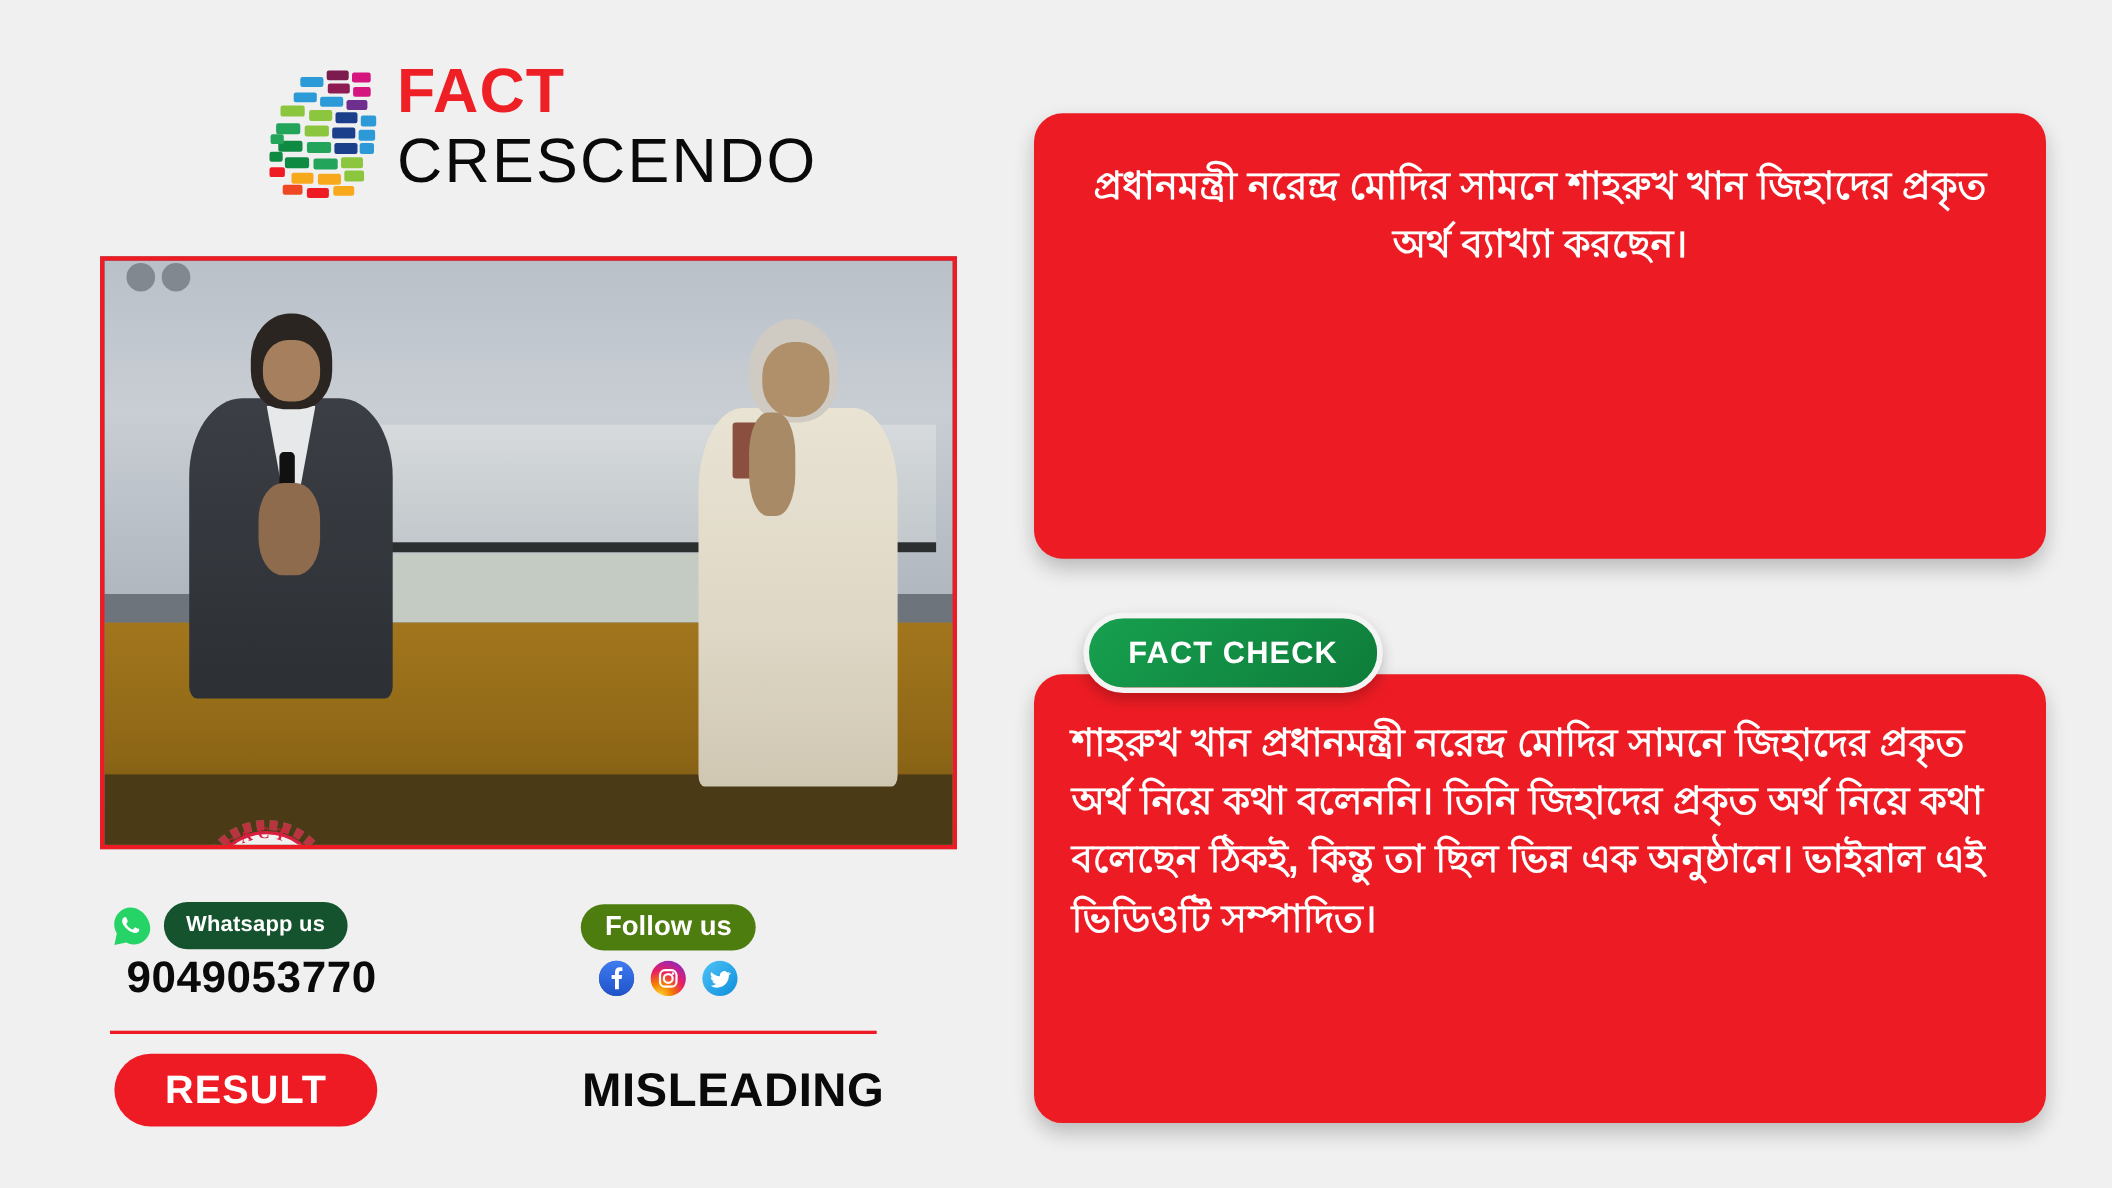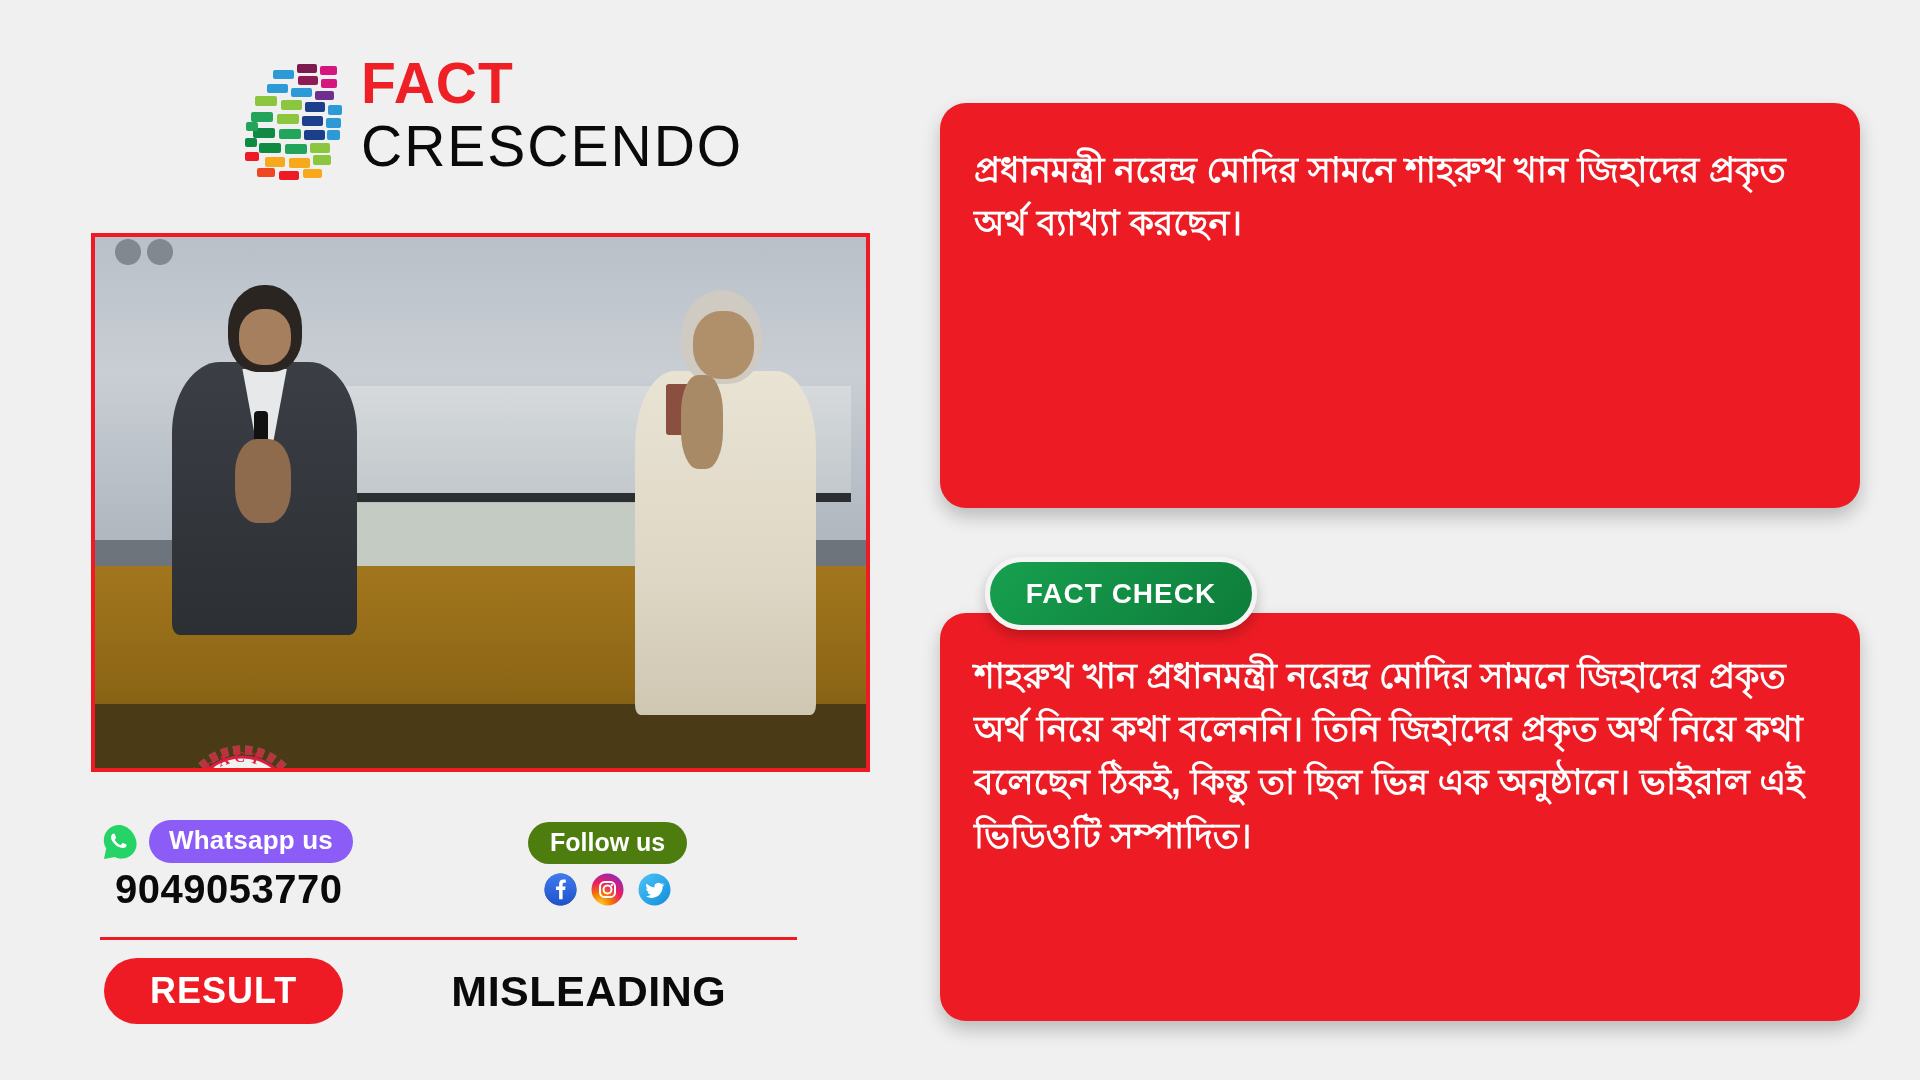--- a/index.html
+++ b/index.html
@@ -132,22 +132,22 @@
   }
 
   
   #contact-row{
     position:absolute; left:100px; top:820px; width:700px; height:100px;
   }
   #whatsapp-block{ position:absolute; left:0; top:0; }
   #whatsapp-line{ display:flex; align-items:center; gap:11px; }
   #whatsapp-icon{ width:38px; height:38px; }
   #whatsapp-pill{
-    background:#8b5cf6; color:#fff; border-radius:30px;
-    padding:6px 20px 8px; font-size:26px; font-weight:700;
+    background:#14532d; color:#fff; border-radius:30px;
+    padding:6px 20px 8px; font-size:20px; font-weight:700;
     letter-spacing:.2px; line-height:29px;
   }
   #whatsapp-number{
     font-size:40px; font-weight:700; color:#0a0a0a;
     letter-spacing:.5px; margin-top:4px; margin-left:15px;
   }
   #follow-block{ position:absolute; left:428px; top:2px; text-align:center; }
   #follow-pill{
     background:#4d7c0f; color:#fff; border-radius:30px;
     padding:6px 22px 8px; font-size:25px; font-weight:700;
@@ -158,21 +158,21 @@
 
   
   #bottom-divider{
     position:absolute; left:100px; top:937px; width:697px; height:3px;
     background:#ee1b24;
   }
 
   
   #result-row{
     position:absolute; left:104px; top:955px; width:700px; height:72px;
-    display:flex; align-items:center;
+    display:flex; align-items:center;justify-content:space-between;
   }
   #result-pill{
     background:#ee1b24; color:#fff; border-radius:40px;
     padding:13px 46px; font-size:36px; font-weight:700;
     letter-spacing:1px; font-stretch:condensed; line-height:40px;
   }
   #result-verdict{
     margin-left:108px; font-size:43px; font-weight:700;
     color:#0a0a0a; letter-spacing:.5px;
   }
@@ -209,21 +209,21 @@
 
   .panel-text{
     position:absolute; left:0; top:0; width:100%;
     color:#ffffff; font-weight:700;
     font-family:"Liberation Sans", sans-serif;
     line-height:1.52;
     padding:0 34px;
     text-align:left;
   }
   #claim-text{
-    font-size:35px; padding-top:40px;
+    font-size:35px; padding-top:40px;text-align:center;
   }
   #factcheck-text{
     font-size:35px; padding-top:36px;
   }
 </style>
 </head>
 <body>
 
 <div id="left-col">
 

